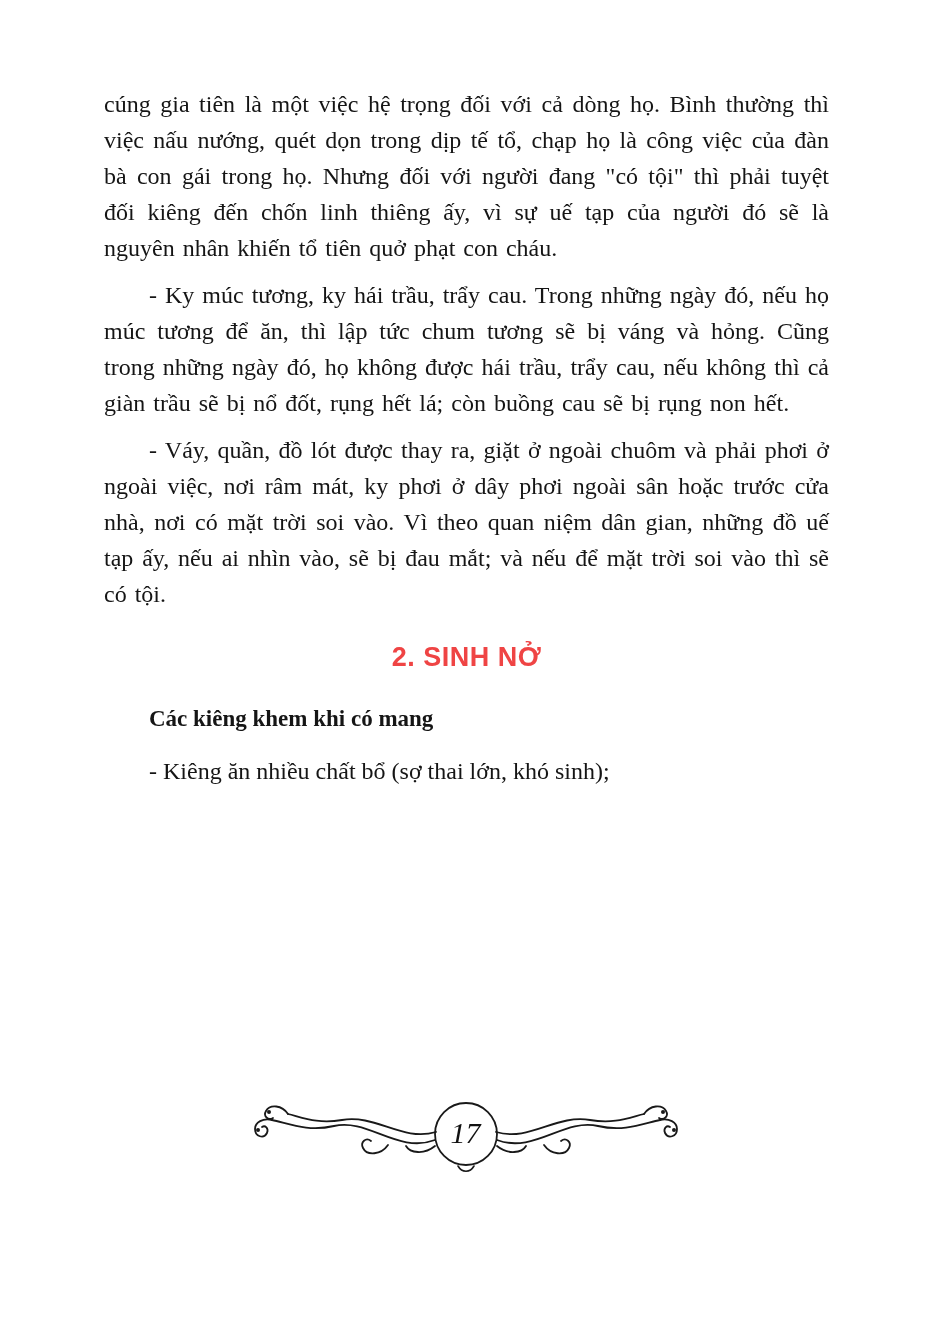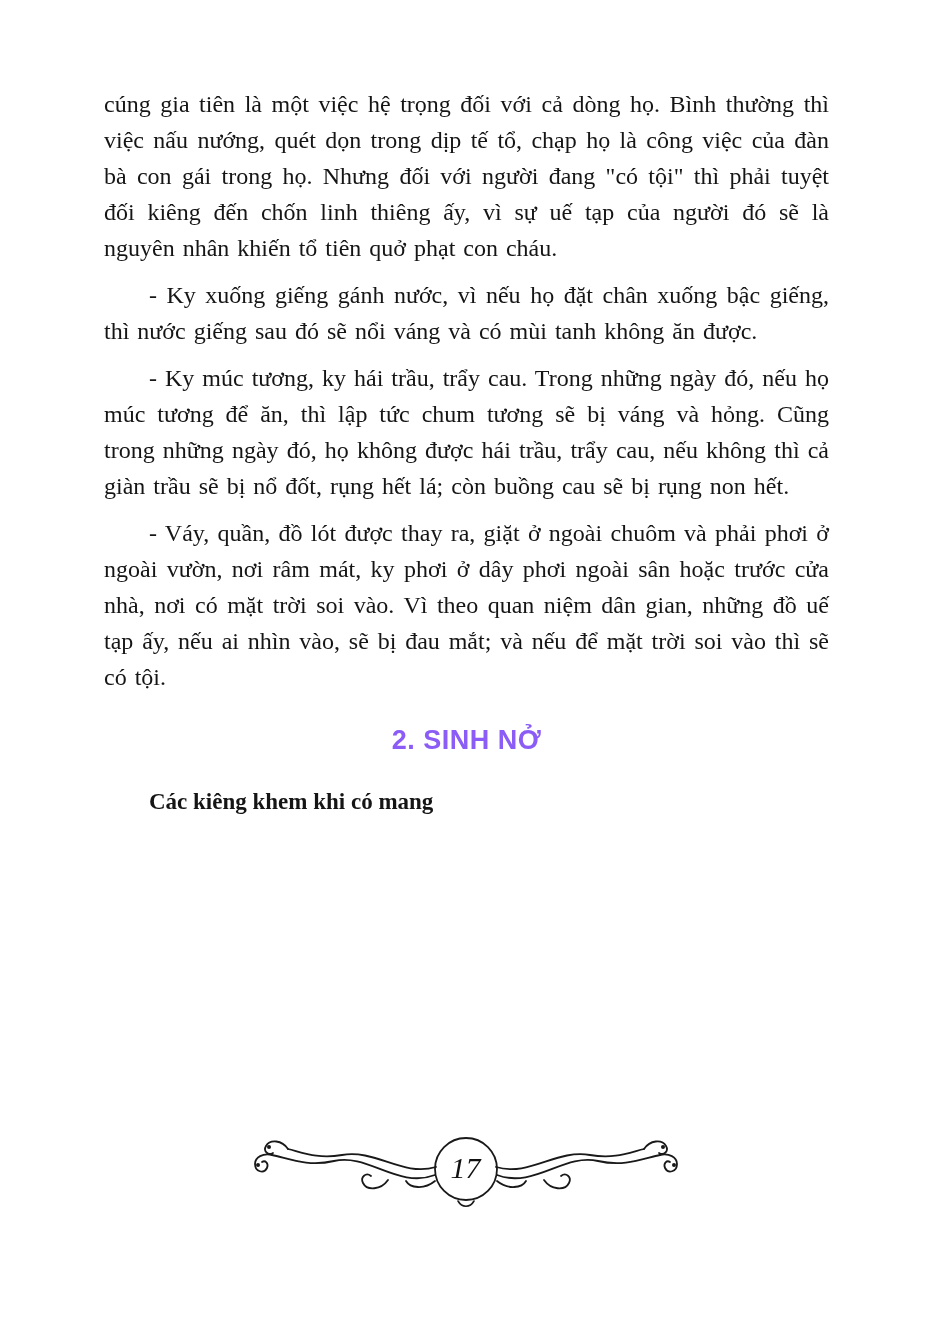--- a/index.html
+++ b/index.html
@@ -29,41 +29,41 @@
     word-spacing: 2px;
   }
   .para.first { text-indent: 0; }
   .section-heading {
     font-family: "Liberation Sans", sans-serif;
     font-weight: bold;
     font-size: 27px;
     text-align: center;
     letter-spacing: 0.5px;
     margin: 30px 0 28px 0;
-    color: #8b5cf6;
+    color: #ef4444;
   }
   .subheading {
     font-size: 23px;
     font-weight: bold;
     line-height: 36px;
     text-indent: 45px;
     margin-bottom: 16px;
   }
   .item {
     font-size: 24px;
     line-height: 36px;
     text-indent: 45px;
     margin-bottom: 16px;
     text-align: left;
   }
   .footer {
     position: absolute;
     left: 0;
     right: 0;
-    top: 1125px;
+    top: 1090px;
     display: flex;
     justify-content: center;
   }
   .ornament-wrap {
     position: relative;
     width: 460px;
     height: 92px;
   }
   .flourish { display: block; width: 460px; height: 92px; }
   .page-number {
@@ -77,28 +77,28 @@
     font-family: "Liberation Serif", serif;
   }
 </style>
 </head>
 <body>
 
 <div class="page">
   <div class="content">
 
     <p class="para first">cúng gia tiên là một việc hệ trọng đối với cả dòng họ. Bình thường thì việc nấu nướng, quét dọn trong dịp tế tổ, chạp họ là công việc của đàn bà con gái trong họ. Nhưng đối với người đang "có tội" thì phải tuyệt đối kiêng đến chốn linh thiêng ấy, vì sự uế tạp của người đó sẽ là nguyên nhân khiến tổ tiên quở phạt con cháu.</p>
-    <p class="para">- Ky xuống giếng gánh nước, vì nếu họ đặt chân xuống bậc giếng, thì nước giếng sau đó sẽ nổi váng và có mùi tanh không ăn được.</p>
     <p class="para">- Ky múc tương, ky hái trầu, trẩy cau. Trong những ngày đó, nếu họ múc tương để ăn, thì lập tức chum tương sẽ bị váng và hỏng. Cũng trong những ngày đó, họ không được hái trầu, trẩy cau, nếu không thì cả giàn trầu sẽ bị nổ đốt, rụng hết lá; còn buồng cau sẽ bị rụng non hết.</p>
-    <p class="para">- Váy, quần, đồ lót được thay ra, giặt ở ngoài chuôm và phải phơi ở ngoài vườn, nơi râm mát, ky phơi ở dây phơi ngoài sân hoặc trước cửa nhà, nơi có mặt trời soi vào. Vì theo quan niệm dân gian, những đồ uế tạp ấy, nếu ai nhìn vào, sẽ bị đau mắt; và nếu để mặt trời soi vào thì sẽ có tội.</p>
+    <p class="para">- Váy, quần, đồ lót được thay ra, giặt ở ngoài chuôm và phải phơi ở ngoài việc, nơi râm mát, ky phơi ở dây phơi ngoài sân hoặc trước cửa nhà, nơi có mặt trời soi vào. Vì theo quan niệm dân gian, những đồ uế tạp ấy, nếu ai nhìn vào, sẽ bị đau mắt; và nếu để mặt trời soi vào thì sẽ có tội.</p>
 
     <h2 class="section-heading">2. SINH NỞ</h2>
 
     <p class="subheading">Các kiêng khem khi có mang</p>
 
+    <p class="item">- Kiêng ăn nhiều chất bổ (sợ thai lớn, khó sinh);</p>
 
   </div>
 
   <div class="footer">
     <div class="ornament-wrap">
       <svg class="flourish" viewBox="0 0 460 92" width="460" height="92" aria-hidden="true">
         <defs>
           <g id="fl" fill="none" stroke="#191919" stroke-width="1.8" stroke-linecap="round">
             <path d="M199,50 C162,64 132,28 98,36 C72,42 54,34 36,30"></path>
             <path d="M200,42 C166,52 140,24 106,30 C82,34 68,28 52,24"></path>

